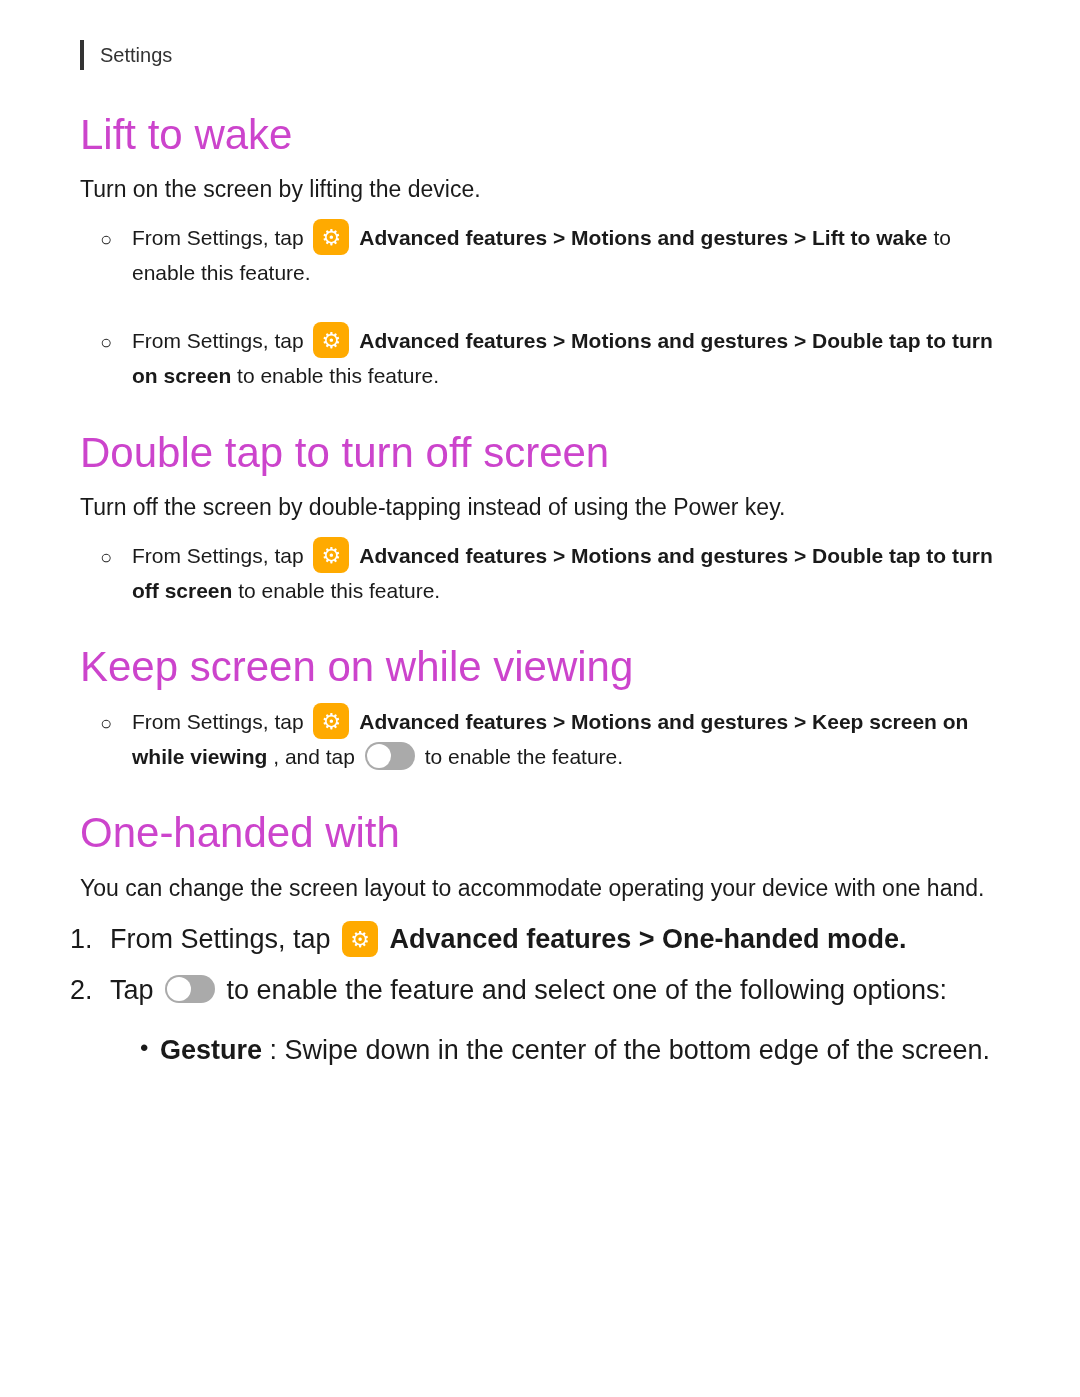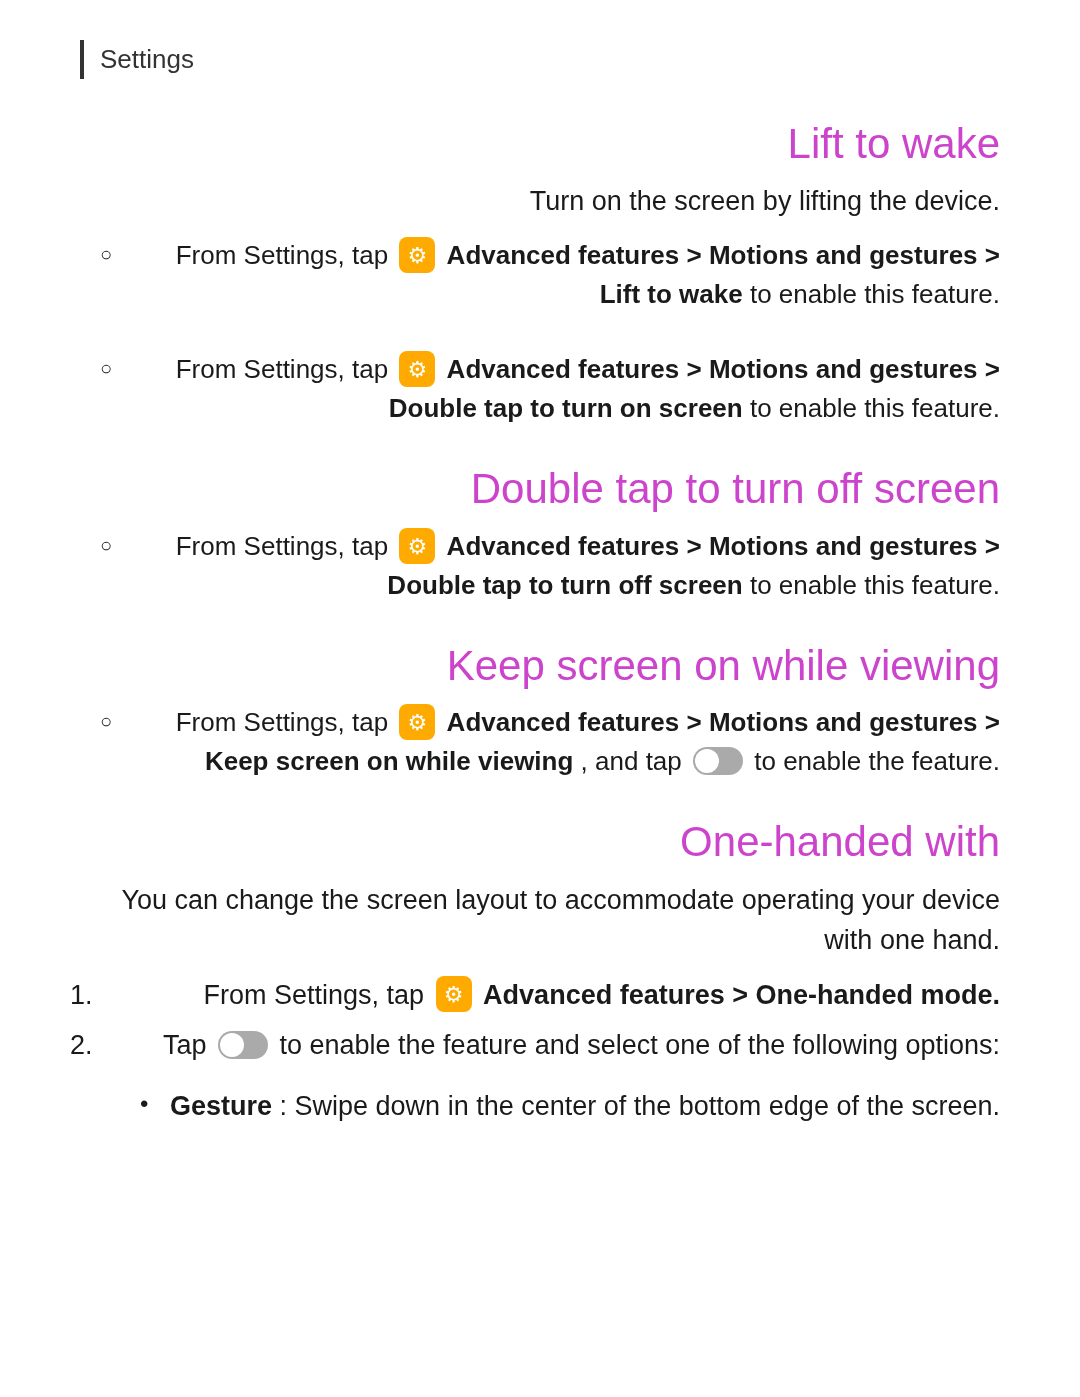--- a/index.html
+++ b/index.html
@@ -10,51 +10,50 @@
       width: 1080px;
       min-height: 1397px;
       padding: 40px 80px 60px 80px;
       font-size: 28px;
       line-height: 1.5;
     }
     .page-header {
       border-left: 4px solid #333;
       padding-left: 16px;
       margin-bottom: 40px;
-      font-size: 26px;
+      font-size: 20px;
       color: #333;
       font-family: Arial, sans-serif;
     }
     .section {
       margin-bottom: 36px;
-      text-align: right;
     }
     .section-title {
       font-family: Arial, sans-serif;
       font-size: 42px;
       font-weight: 400;
       color: #cc44cc;
       margin-bottom: 12px;
       line-height: 1.2;
     }
     .section-desc {
-      font-size: 27px;
+      font-size: 23px;
       color: #1a1a1a;
       margin-bottom: 14px;
       font-family: Arial, sans-serif;
     }
     .bullet-list {
       list-style: none;
       padding-left: 20px;
     }
     .bullet-list > li {
       position: relative;
       padding-left: 32px;
       margin-bottom: 8px;
-      font-size: 26px;
+      font-size: 21px;
       font-family: Arial, sans-serif;
       color: #1a1a1a;
     }
     .bullet-list > li::before {
       content: "○";
       position: absolute;
       left: 0;
       font-size: 20px;
       top: 3px;
       color: #1a1a1a;
@@ -162,20 +161,21 @@
       <span>From Settings, tap </span>
       <span class="settings-icon"></span>
       <span class="bold-link"> Advanced features &gt; Motions and gestures &gt; Double tap to turn on screen</span>
       <span> to enable this feature.</span>
     </li>
   </ul>
 </div>
 
 <div class="section">
   <h2 class="section-title">Double tap to turn off screen</h2>
+  <p class="section-desc">Turn off the screen by double-tapping instead of using the Power key.</p>
   <ul class="bullet-list">
     <li>
       <span>From Settings, tap </span>
       <span class="settings-icon"></span>
       <span class="bold-link"> Advanced features &gt; Motions and gestures &gt; Double tap to turn off screen</span>
       <span> to enable this feature.</span>
     </li>
   </ul>
 </div>
 

